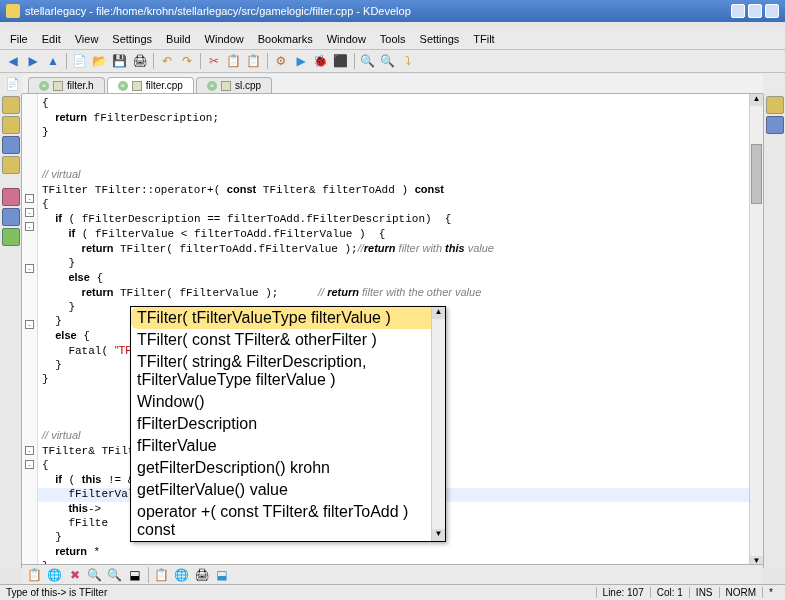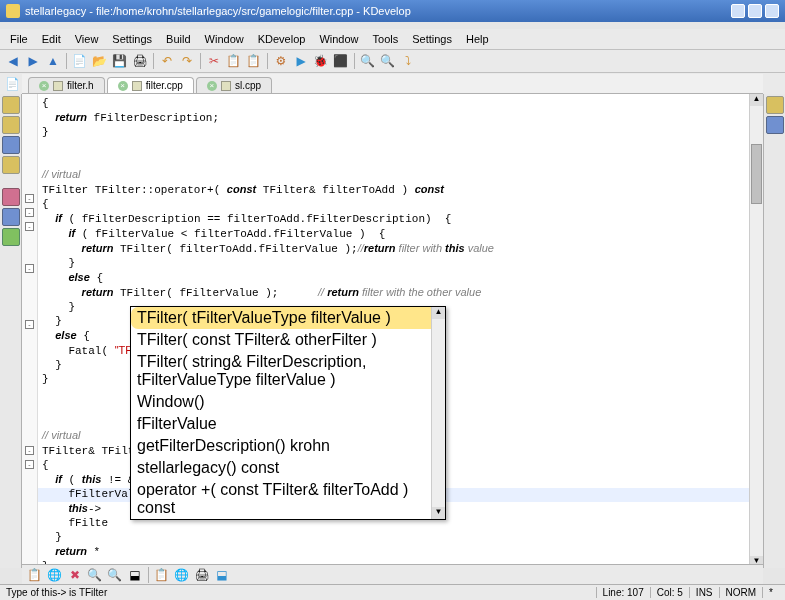--- a/index.html
+++ b/index.html
@@ -32,21 +32,21 @@
 .tabs-bar { position: absolute; left: 22px; top: 74px; right: 22px; height: 20px; background: #f0f0f0; display: flex; align-items: flex-end; padding-left: 6px; border-bottom: 1px solid #b0b0b0; }
 .tab { padding: 2px 10px; background: #e8e8e8; border: 1px solid #b0b0b0; border-bottom: none; border-radius: 4px 4px 0 0; margin-right: 2px; font-size: 10px; display: flex; align-items: center; gap: 4px; cursor: pointer; }
 .tab.active { background: #fff; }
 .tab-ic { width: 10px; height: 10px; background: #e0e0c0; border: 1px solid #998; }
 .tab-close { width: 10px; height: 10px; background: #9c9; border-radius: 5px; font-size: 8px; display: inline-flex; align-items: center; justify-content: center; color: #fff; }
 
 .editor-wrap { position: absolute; left: 22px; top: 94px; right: 22px; bottom: 32px; background: #fff; }
 .gutter { position: absolute; left: 0; top: 0; width: 16px; height: 100%; background: #f8f8f8; border-right: 1px solid #ddd; }
 .fold-mark { position: absolute; left: 3px; width: 9px; height: 9px; border: 1px solid #808080; background: #fff; font-size: 7px; line-height: 7px; text-align: center; color: #606060; }
 .code { position: absolute; left: 20px; top: 2px; right: 16px; font-family: 'Courier New', monospace; font-size: 11px; line-height: 14px; white-space: pre; color: #000; }
-.kw { color: #000; font-weight: bold; font-style: italic; }
+.kw { color: #000; font-weight: bold; }
 .str { color: #c00000; }
 .cmt { color: #808080; font-style: italic; }
 .hl-line { position: absolute; left: 0; right: 0; height: 14px; background: #e8f0ff; }
 .vscroll { position: absolute; right: 0; top: 0; width: 14px; height: 100%; background: #eee; border-left: 1px solid #ccc; }
 .vscroll .thumb { position: absolute; left: 1px; right: 1px; top: 50px; height: 60px; background: #c0c0c0; border: 1px solid #999; }
 .vscroll .arr { position: absolute; left: 0; right: 0; height: 12px; background: #ddd; font-size: 8px; text-align: center; }
 
 .autocomplete { position: absolute; left: 130px; top: 306px; width: 316px; background: #fff; border: 1px solid #000; box-shadow: 2px 2px 4px rgba(0,0,0,0.3); z-index: 100; }
 .ac-item { padding: 2px 6px; font-size: 16px; cursor: pointer; border-radius: 7px; }
 .ac-item.selected { background: #ffe68a; }
@@ -70,25 +70,25 @@
   <span class="winbtn"></span>
 </div>
 
 <div class="menubar">
   <span>File</span>
   <span>Edit</span>
   <span>View</span>
   <span>Settings</span>
   <span>Build</span>
   <span>Window</span>
-  <span>KDevelop</span>
+  <span>Bookmarks</span>
   <span>Window</span>
   <span>Tools</span>
   <span>Settings</span>
-  <span>Help</span>
+  <span>TFilt</span>
 </div>
 
 <div class="toolbar1">
   <span class="tbtn" style="color:#3070c0">◀</span>
   <span class="tbtn" style="color:#3070c0">▶</span>
   <span class="tbtn" style="color:#3070c0">▲</span>
   <span class="sep"></span>
   <span class="tbtn" style="color:#f0a030">📄</span>
   <span class="tbtn" style="color:#d0a040">📂</span>
   <span class="tbtn" style="color:#4060c0">💾</span>
@@ -236,23 +236,24 @@
     <div class="arr" style="bottom:0">▼</div>
   </div>
 </div>
 
 <div class="autocomplete">
   <div id="ac-list">
       <div class="ac-item selected">TFilter( tFilterValueType filterValue )</div>
       <div class="ac-item">TFilter( const TFilter&amp; otherFilter )</div>
       <div class="ac-item">TFilter( string&amp; FilterDescription, tFilterValueType filterValue )</div>
       <div class="ac-item">Window()</div>
+      <div class="ac-item">fFilterDescription</div>
       <div class="ac-item">fFilterValue</div>
       <div class="ac-item">getFilterDescription()  krohn</div>
-      <div class="ac-item">stellarlegacy()  const</div>
+      <div class="ac-item">getFilterValue()  value</div>
       <div class="ac-item">operator +( const TFilter&amp; filterToAdd ) const</div>
     </div>
   <div class="ac-scroll">
     <div class="arr" style="top:0">▲</div>
     <div class="arr" style="bottom:0">▼</div>
   </div>
 </div>
 
 <div class="bottom-toolbar">
   <span class="tbtn">📋</span>
@@ -264,17 +265,17 @@
   <span class="sep"></span>
   <span class="tbtn">📋</span>
   <span class="tbtn" style="color:#60b060">🌐</span>
   <span class="tbtn">🖨</span>
   <span class="tbtn" style="color:#3090d0">⬓</span>
 </div>
 
 <div class="statusbar">
   <span class="msg">Type of this-&gt; is TFilter</span>
   <span class="cell">Line: 107</span>
-  <span class="cell">Col: 5</span>
+  <span class="cell">Col: 1</span>
   <span class="cell">INS</span>
   <span class="cell">NORM</span>
   <span class="cell">*</span>
 </div>
 
 </body></html>

